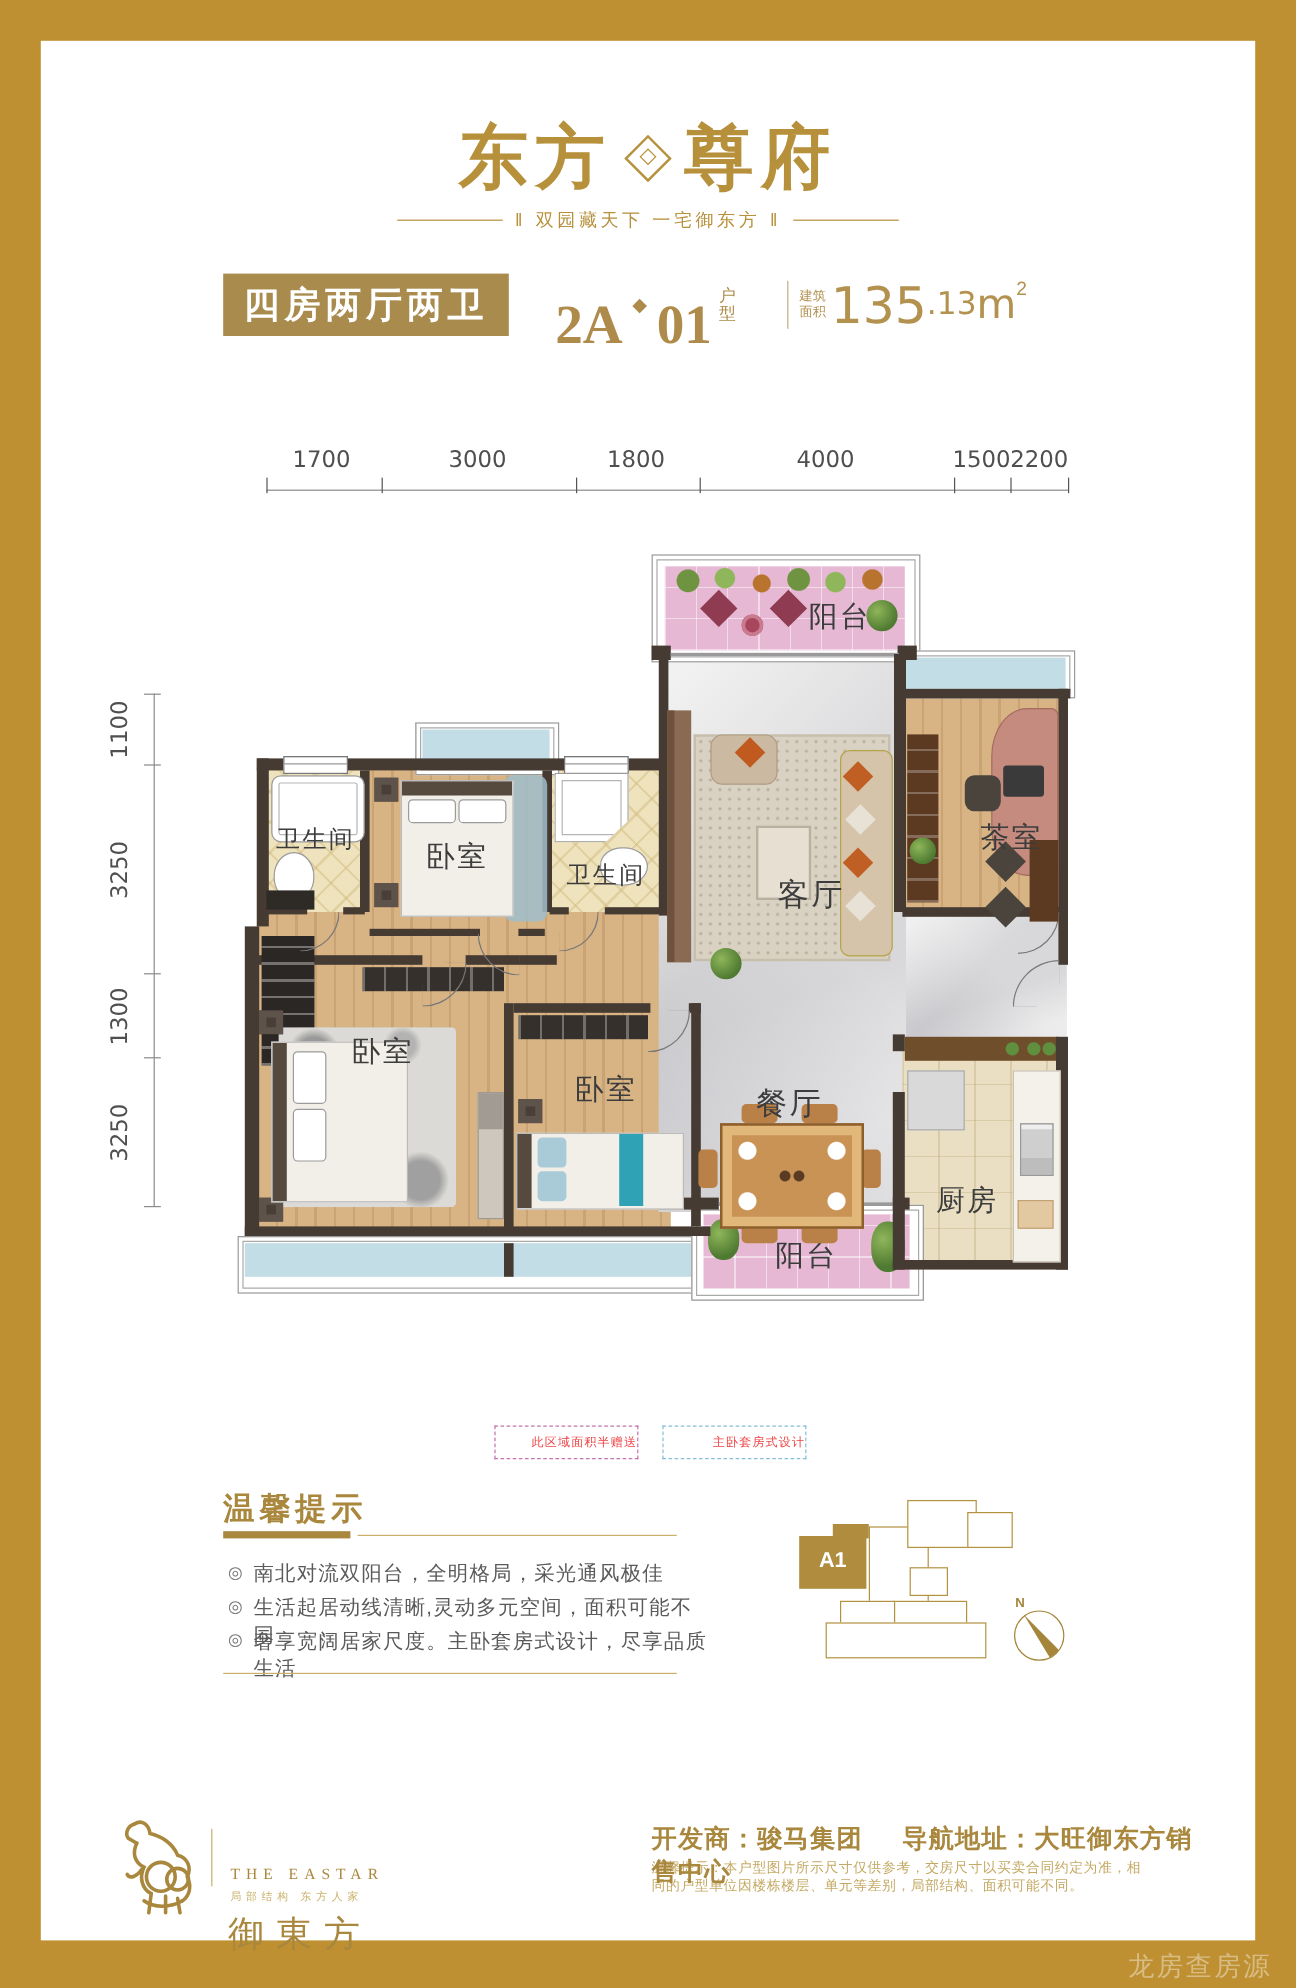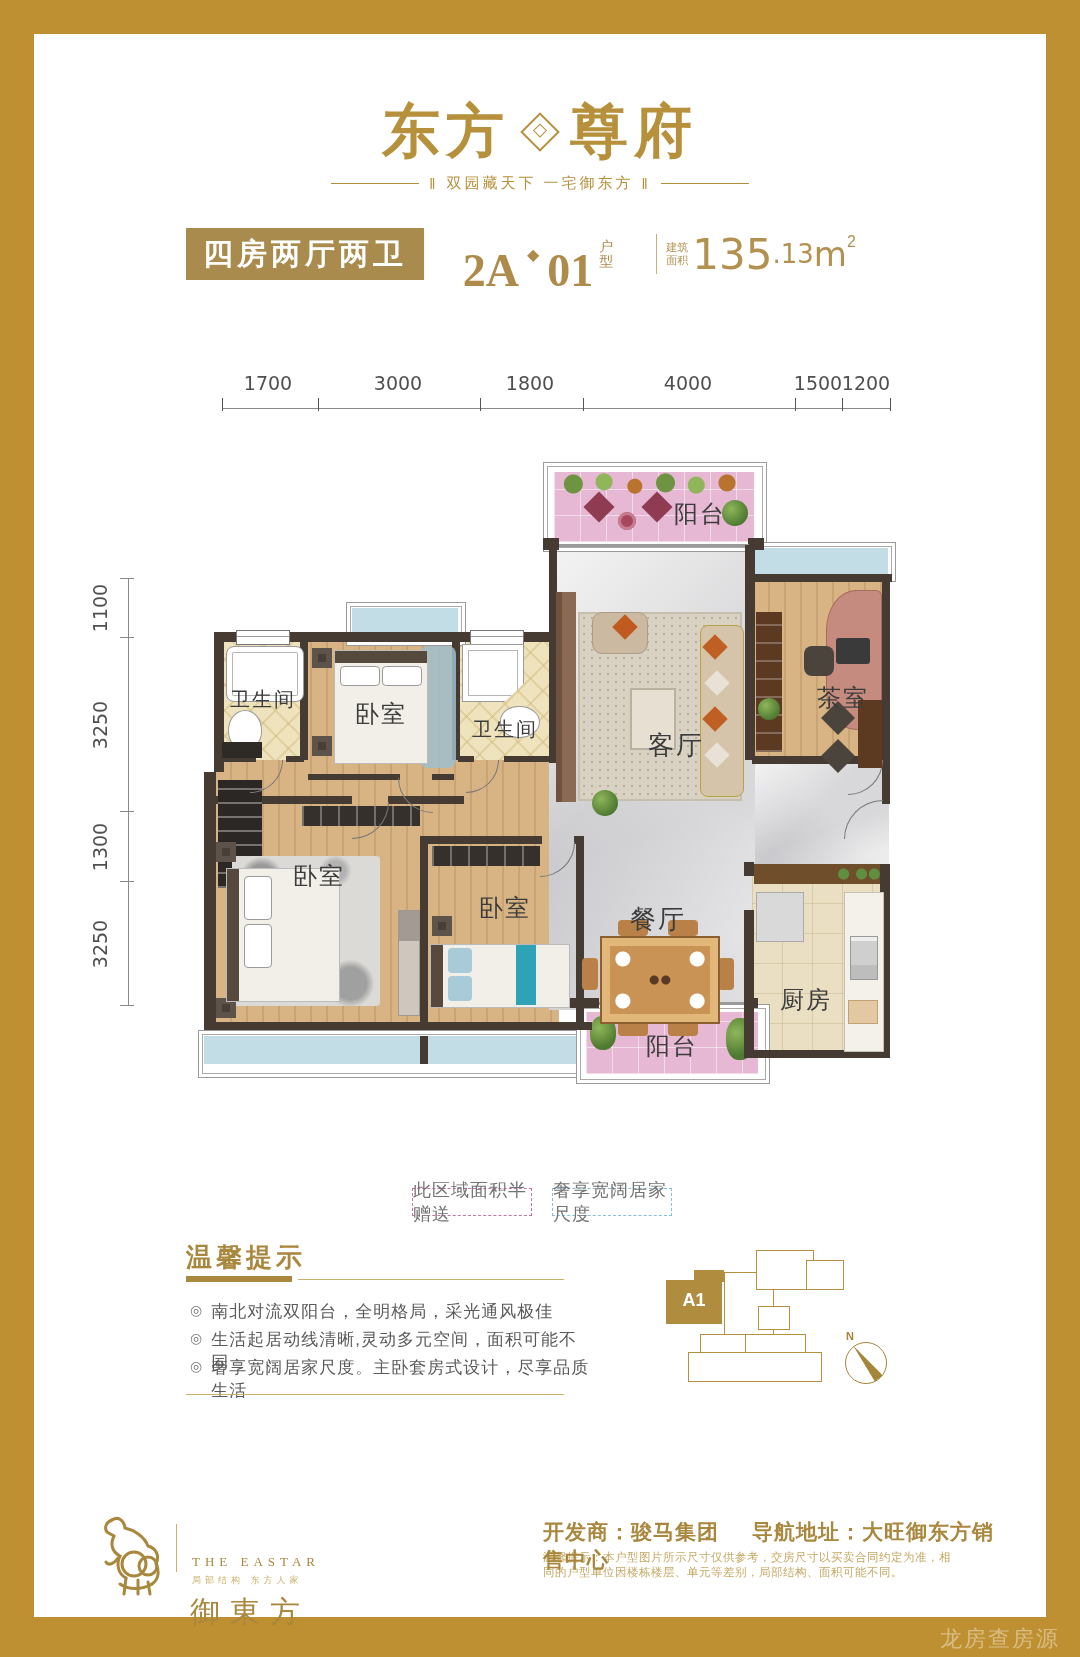--- a/index.html
+++ b/index.html
@@ -39,21 +39,21 @@
   .arc{border-color:#777;border-style:solid;}
   .arc-br{border-width:0 1.5px 1.5px 0;border-radius:0 0 100% 0;}
   .arc-bl{border-width:0 0 1.5px 1.5px;border-radius:0 0 0 100%;}
   .arc-tl{border-width:1.5px 0 0 1.5px;border-radius:100% 0 0 0;}
   .rlabel{color:#3c3c3c;text-align:center;letter-spacing:2px;}
   .whitebox{background:#fff;border:1px solid #9b9b9b;}
   .dark{background:#35302C;}
   .plant{border-radius:50%;background:radial-gradient(circle at 35% 35%,#8FB65A,#4F7A31 70%);}
   .diamond{transform:rotate(45deg);}
   
-  .badge{background:#fff;font-size:18px;color:#737373;display:flex;align-items:center;justify-content:flex-start;letter-spacing:1px;}
+  .badge{background:#fff;font-size:10px;color:#ef4444;display:flex;align-items:center;justify-content:flex-end;letter-spacing:1px;}
   
   .rev-title{color:#A9873D;font-size:26px;font-weight:bold;letter-spacing:4px;}
   .bullet-row{display:flex;align-items:flex-start;color:#5a5a5a;font-size:17px;letter-spacing:1px;}
   .bullet-g{color:#7a7a7a;font-size:14px;margin-right:8px;position:relative;top:2px;}
   
   .kblock{border:1px solid #B3913F;background:#fff;}
   
   .f-gold{color:#A9873D;}
   .f-dev{font-size:21px;font-weight:bold;color:#A9873D;letter-spacing:1px;}
   .f-disc{font-size:11.5px;color:#C4A964;line-height:15px;letter-spacing:0.5px;}
@@ -105,21 +105,21 @@
     <span class="area-dec">.13</span>
     <span class="area-unit">m</span>
     <span class="area-sup">2</span>
   </div>
 
   <div class="abs dimtext" style="left:228px;top:372px;width:80px;">1700</div>
   <div class="abs dimtext" style="left:358px;top:372px;width:80px;">3000</div>
   <div class="abs dimtext" style="left:490px;top:372px;width:80px;">1800</div>
   <div class="abs dimtext" style="left:648px;top:372px;width:80px;">4000</div>
   <div class="abs dimtext" style="left:778px;top:372px;width:80px;">1500</div>
-  <div class="abs dimtext" style="left:836px;top:372px;width:60px;">1200</div>
+  <div class="abs dimtext" style="left:836px;top:372px;width:60px;">2200</div>
   <div class="abs dimline" style="left:222px;top:408px;width:668px;height:1px;"></div>
   <div class="abs tick" style="left:222px;top:398px;"></div>
   <div class="abs tick" style="left:318px;top:398px;"></div>
   <div class="abs tick" style="left:480px;top:398px;"></div>
   <div class="abs tick" style="left:583px;top:398px;"></div>
   <div class="abs tick" style="left:795px;top:398px;"></div>
   <div class="abs tick" style="left:842px;top:398px;"></div>
   <div class="abs tick" style="left:890px;top:398px;"></div>
 
   <div class="abs dimline" style="left:128px;top:578px;width:1px;height:427px;"></div>
@@ -282,21 +282,21 @@
   <div class="abs" style="left:756px;top:892px;width:46px;height:48px;background:#D9D9D9;border:1px solid #AAA;"></div>
   <div class="abs" style="left:844px;top:892px;width:38px;height:158px;background:#F4F1EA;border:1px solid #C9C2B4;"></div>
   <div class="abs" style="left:850px;top:936px;width:26px;height:42px;background:#CFCFCF;border:1px solid #999;box-shadow:inset 0 4px 0 #EEE,inset 0 -14px 0 #BDBDBD;"></div>
   <div class="abs" style="left:848px;top:1000px;width:28px;height:22px;background:#E3C9A2;border:1px solid #C2A173;"></div>
   <div class="abs rlabel" style="left:766px;top:984px;width:80px;font-size:24px;">厨房</div>
 
   <div class="abs badge" style="left:412px;top:1188px;width:118px;height:26px;border:1px dashed #C473A8;">
     <span>此区域面积半赠送</span>
   </div>
   <div class="abs badge" style="left:552px;top:1188px;width:118px;height:26px;border:1px dashed #85BFD8;">
-    <span>奢享宽阔居家尺度</span>
+    <span>主卧套房式设计</span>
   </div>
 
   <div class="abs rev-title" style="left:186px;top:1240px;">温馨提示</div>
   <div class="abs" style="left:186px;top:1276px;width:106px;height:6px;background:#A9873D;"></div>
   <div class="abs" style="left:298px;top:1279px;width:266px;height:1px;background:#C9B16A;"></div>
   <div class="abs bullet-row" style="left:190px;top:1300px;width:400px;">
     <span class="bullet-g">◎</span>
     <span>南北对流双阳台，全明格局，采光通风极佳</span>
   </div>
   <div class="abs bullet-row" style="left:190px;top:1328px;width:400px;">

